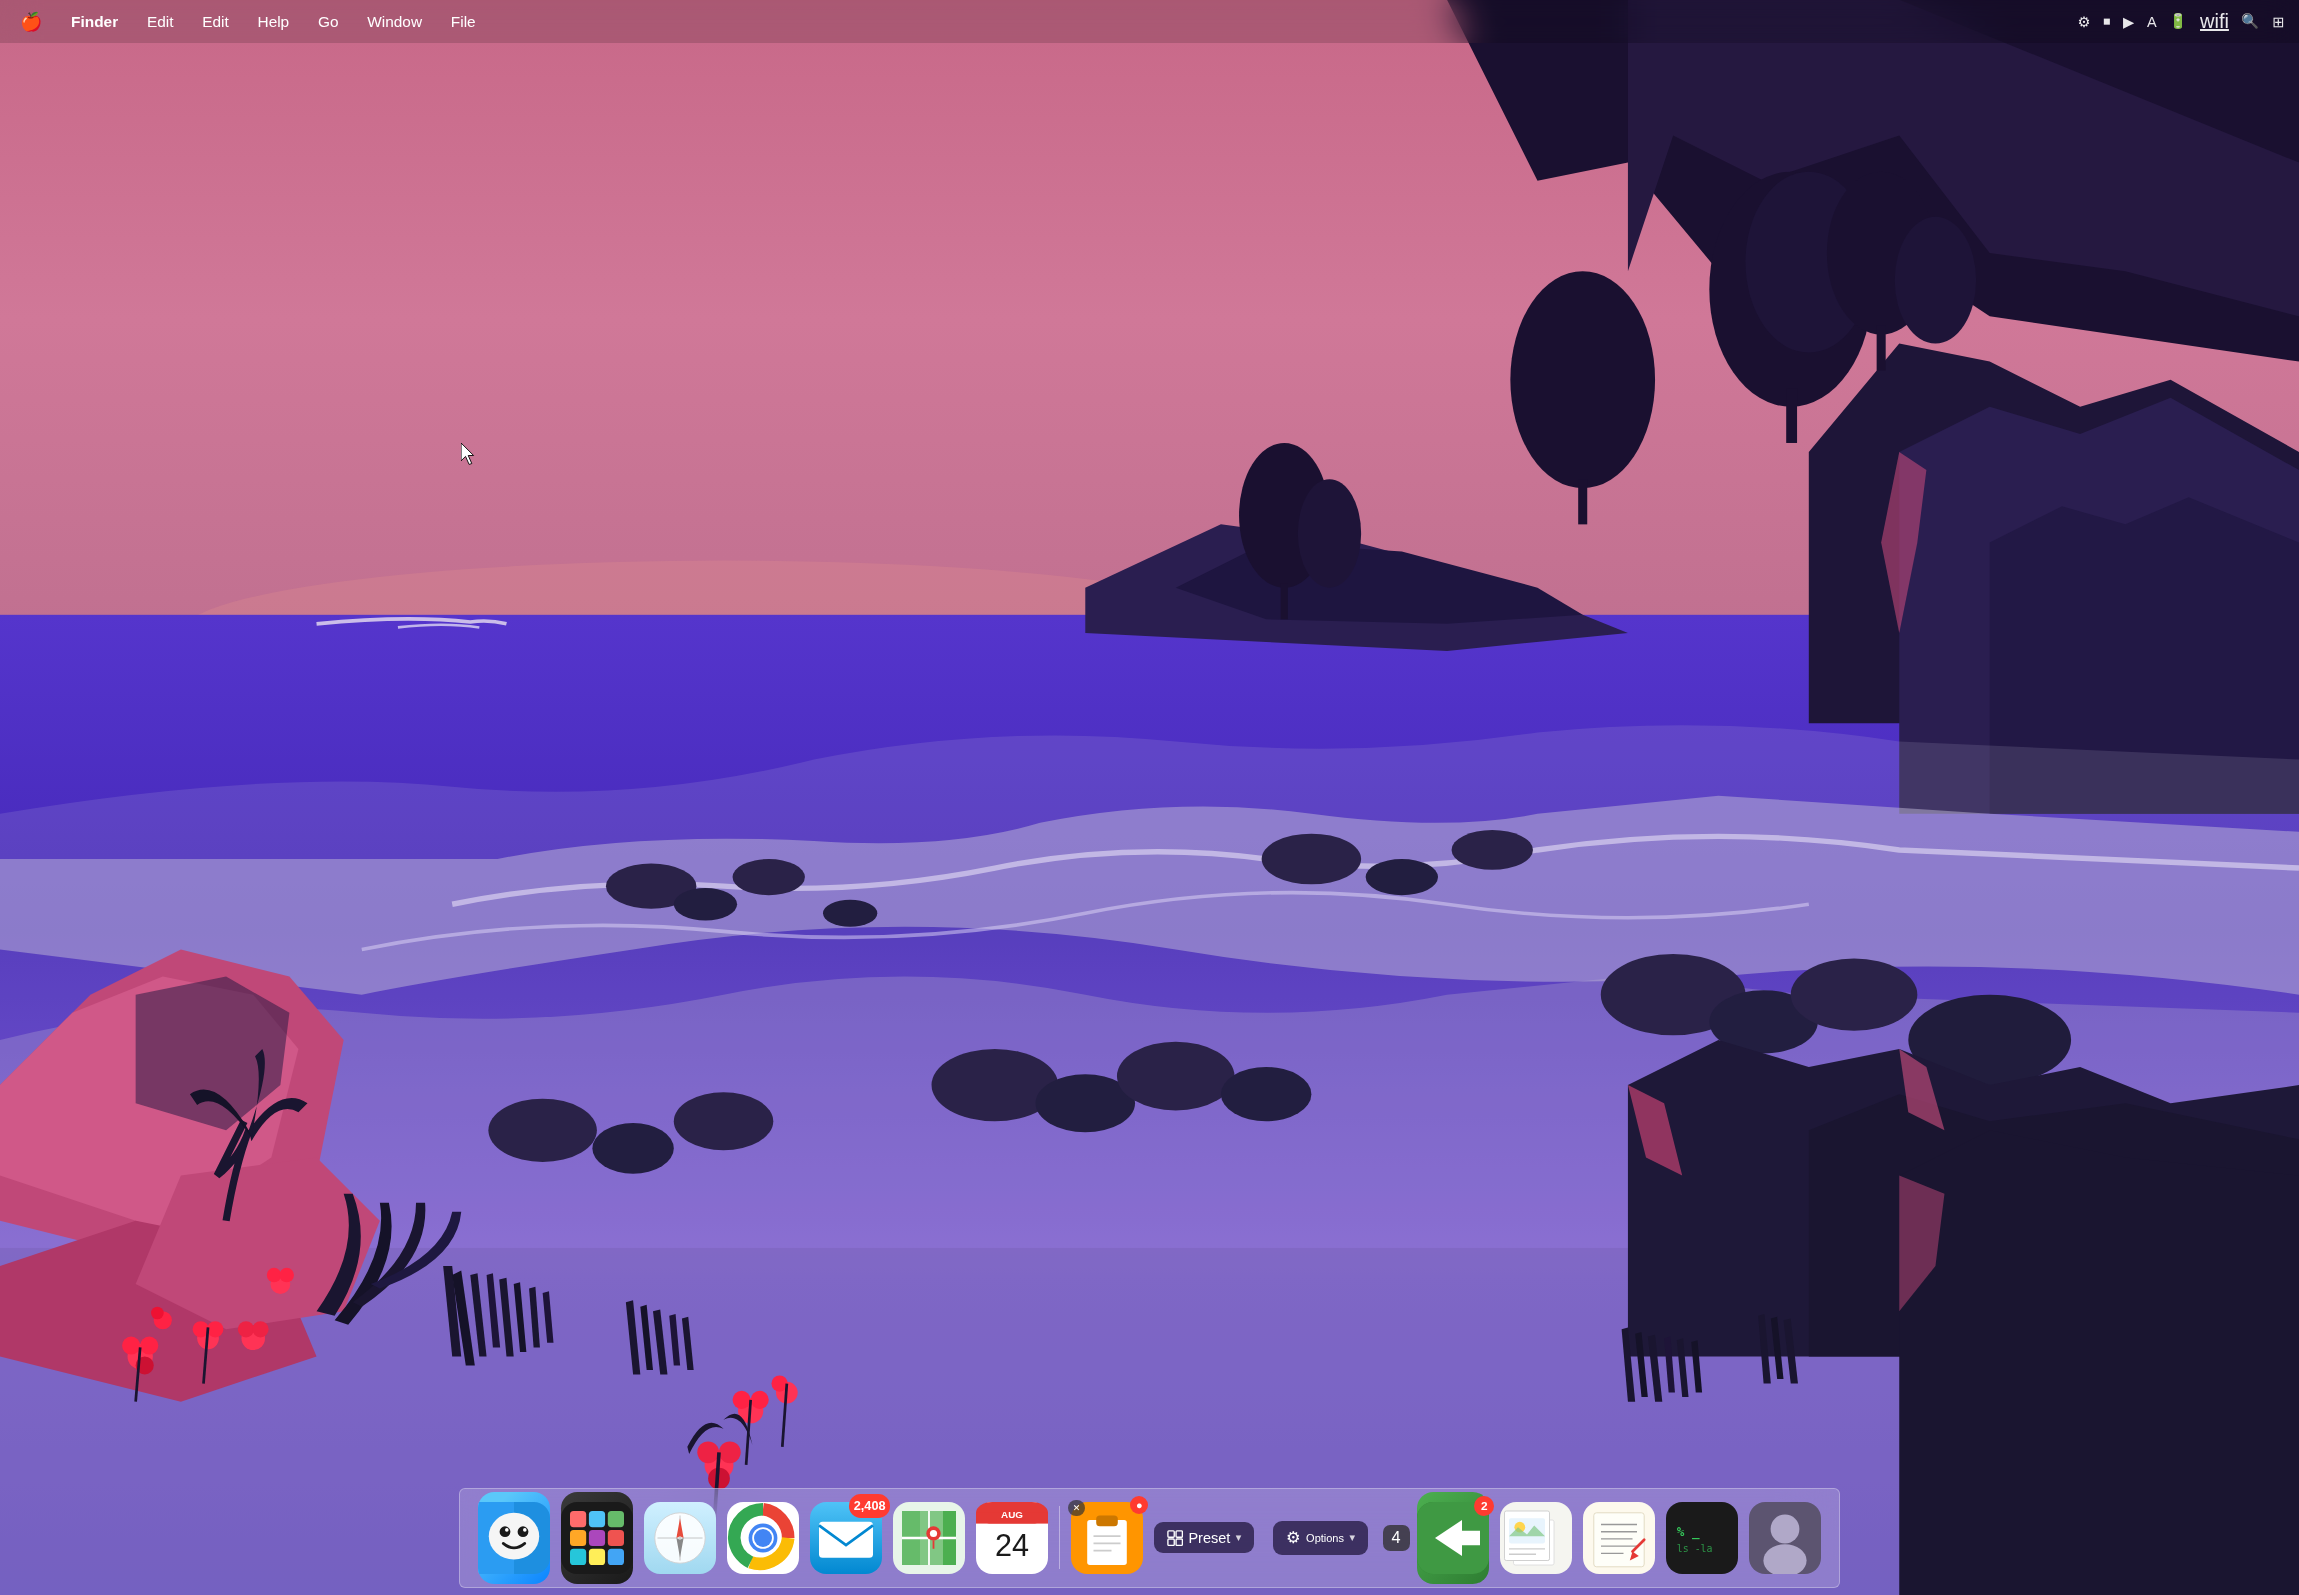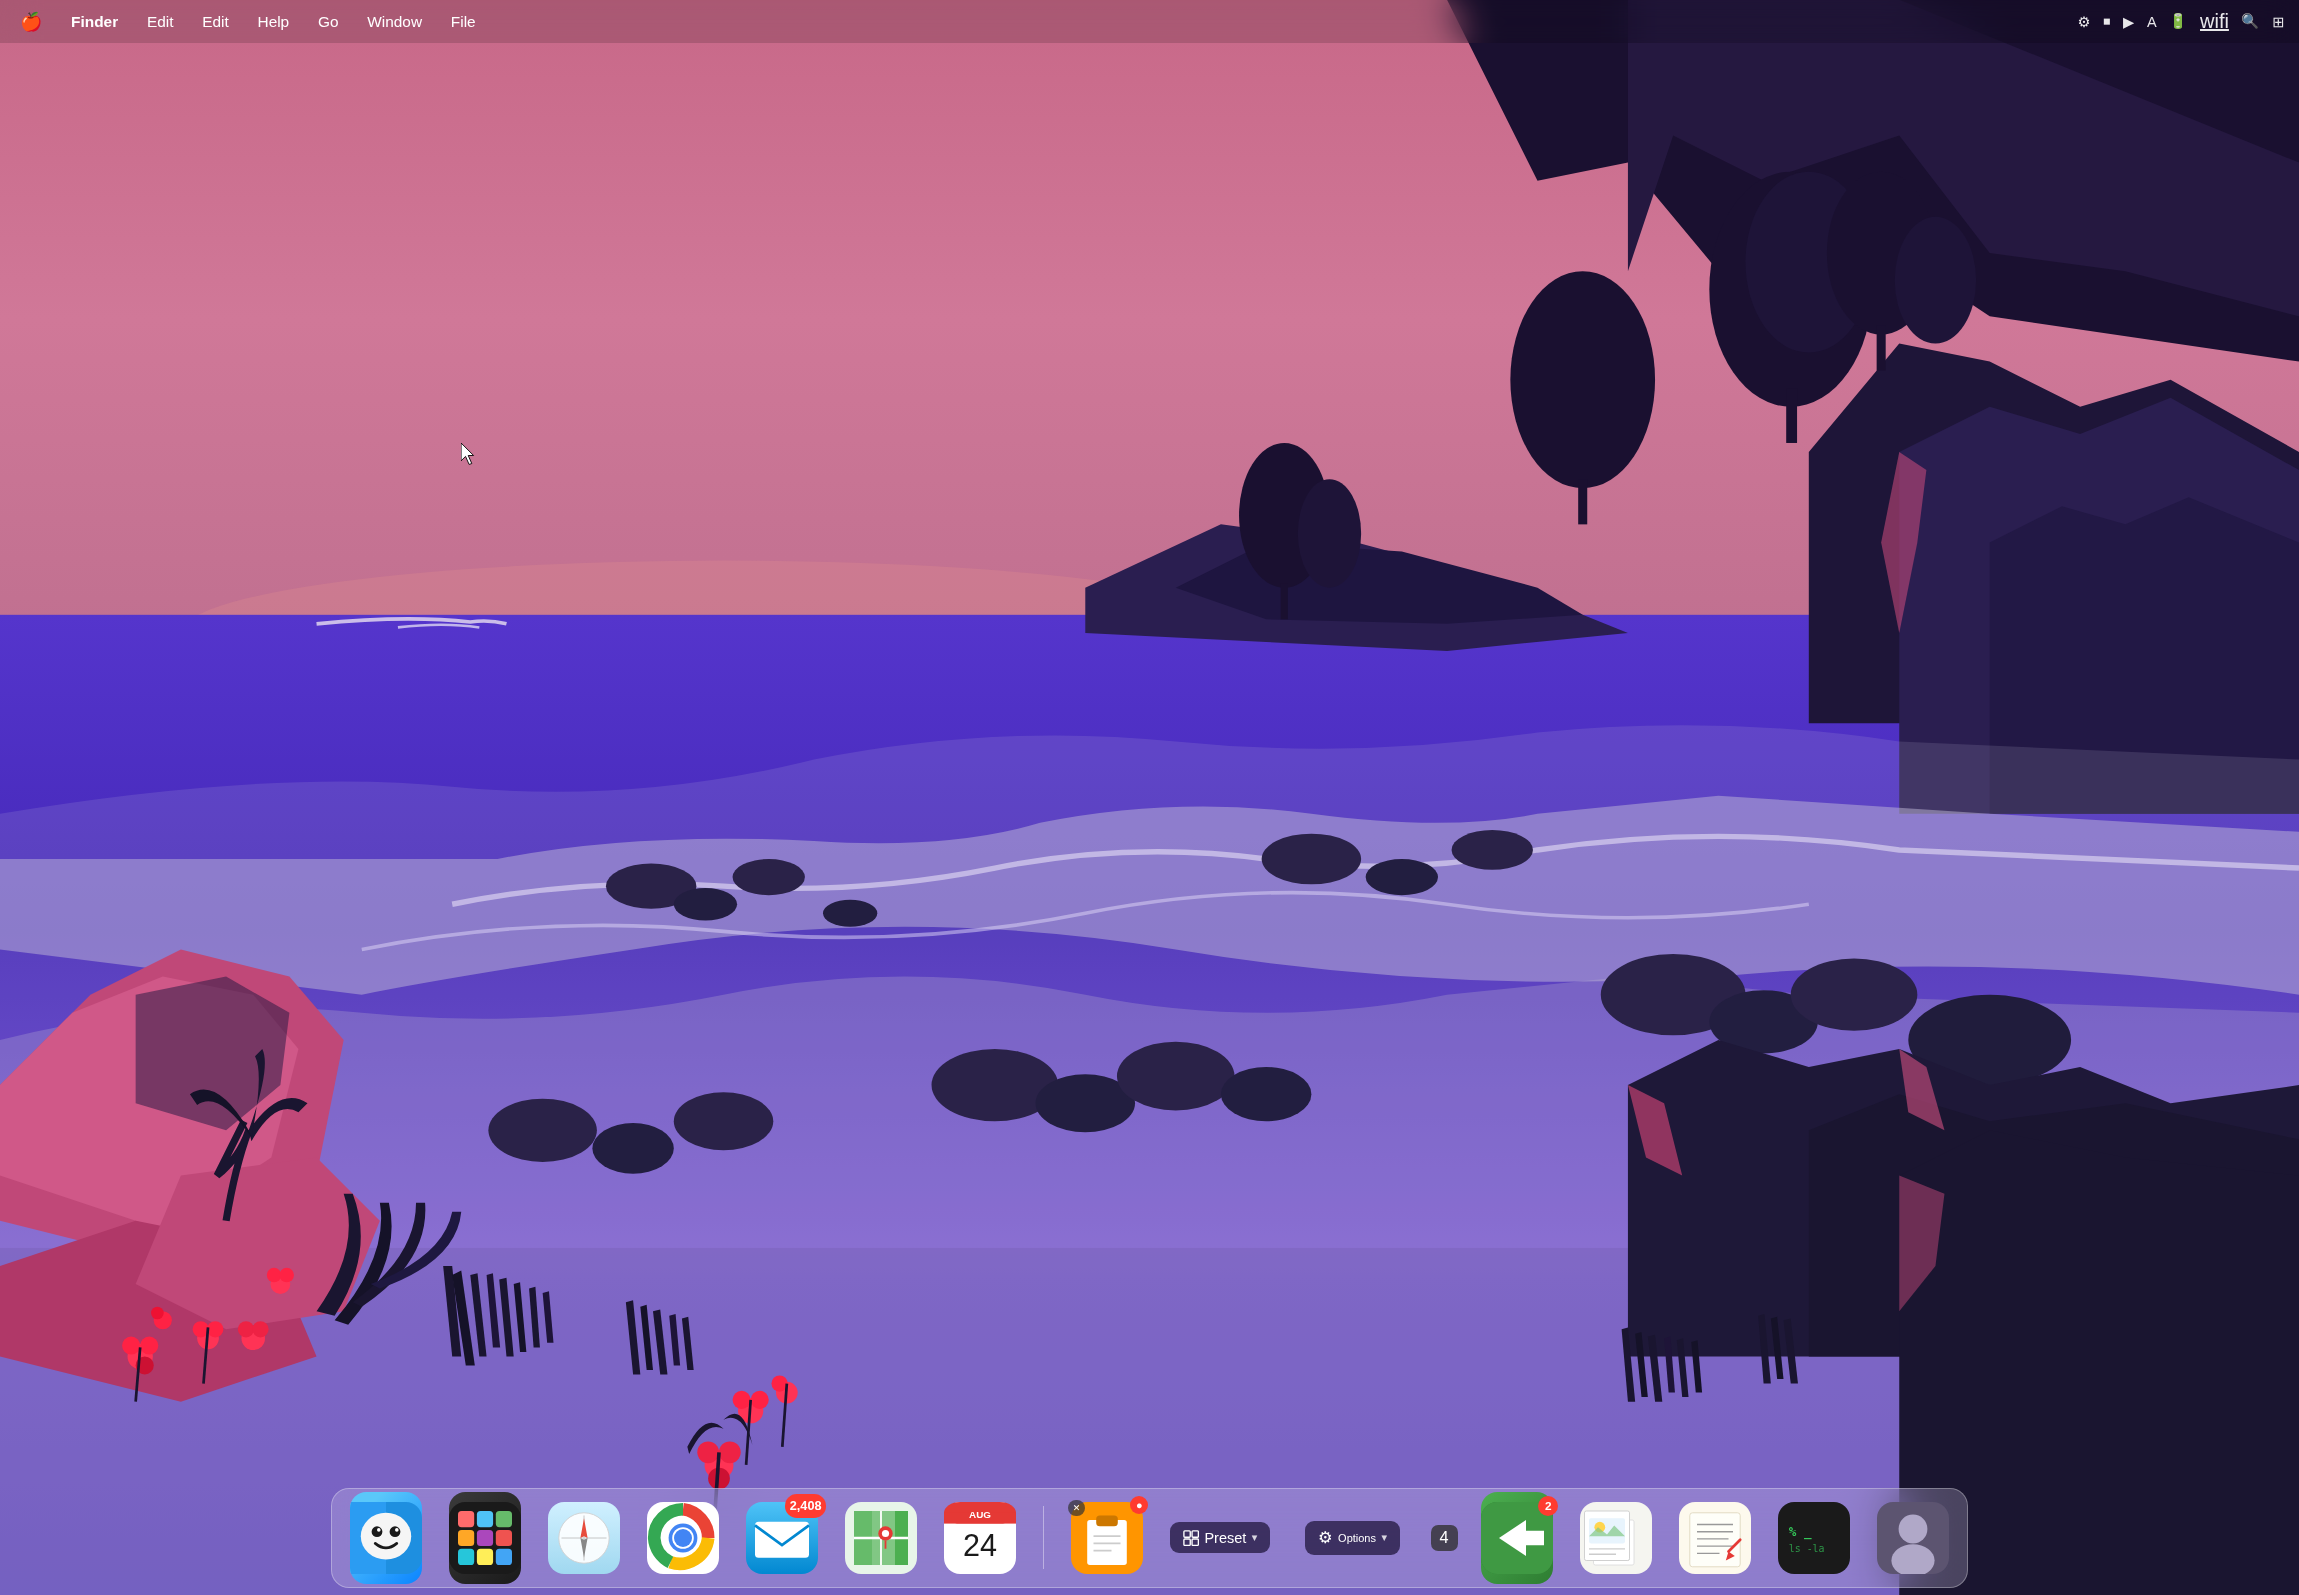--- a/index.html
+++ b/index.html
@@ -110,26 +110,26 @@
       height: 127px;
       display: flex;
       align-items: flex-end;
       justify-content: center;
       z-index: 100;
     }
 
     .dock {
       display: flex;
       align-items: flex-end;
-      gap: 19px;
+      gap: 3px;
       background: rgba(220, 210, 240, 0.25);
       backdrop-filter: blur(27px);
       -webkit-backdrop-filter: blur(27px);
       border: 0.9px solid rgba(255,255,255,0.3);
-      border-radius: 18px;
+      border-radius: 6px;
       padding: 9px 14.5px;
       margin-bottom: 7.2px;
       text-align: right;
     }
 
     .dock-item {
       position: relative;
       width: 80px;
       height: 80px;
       display: flex;

